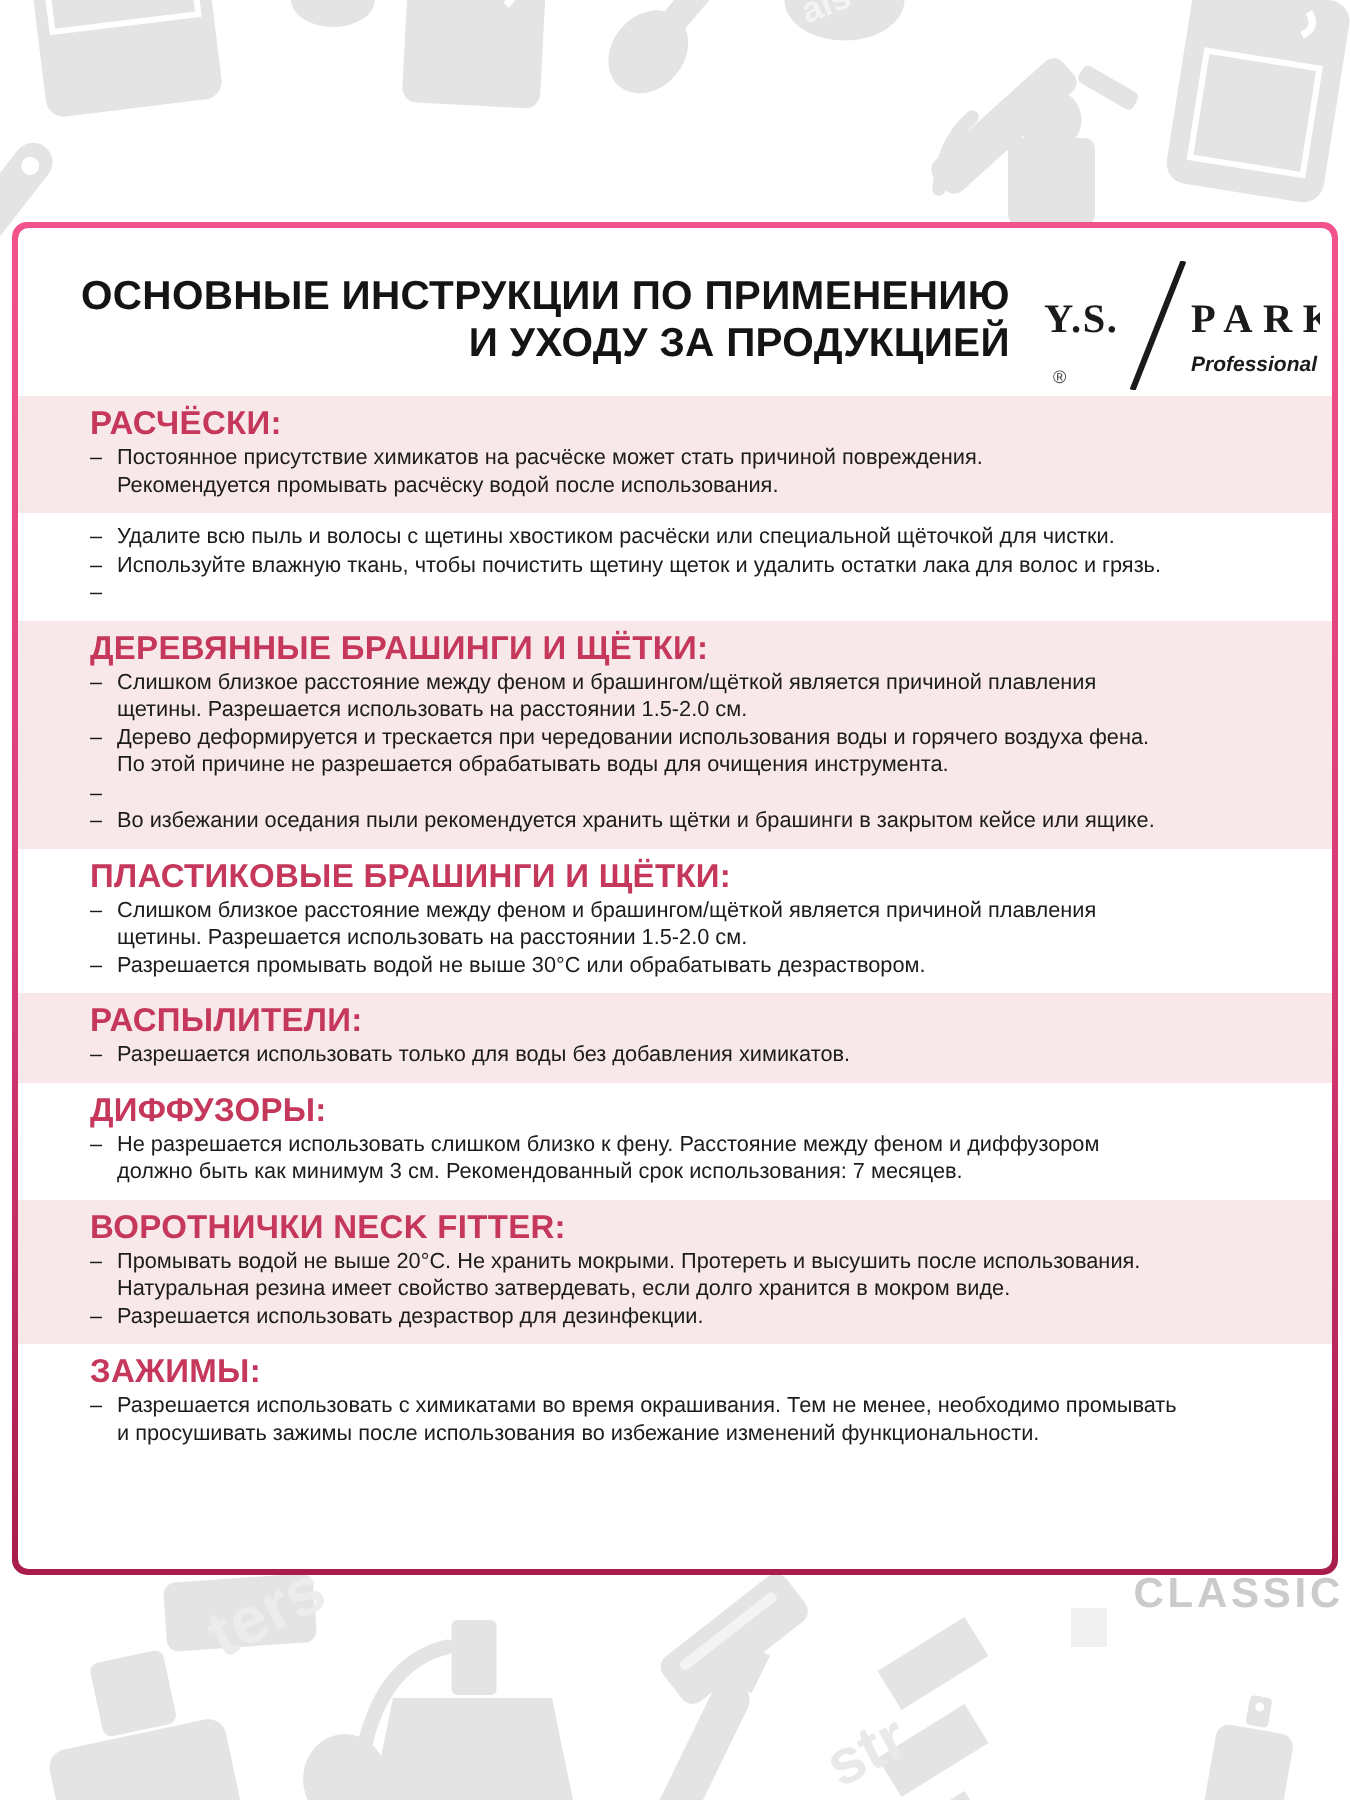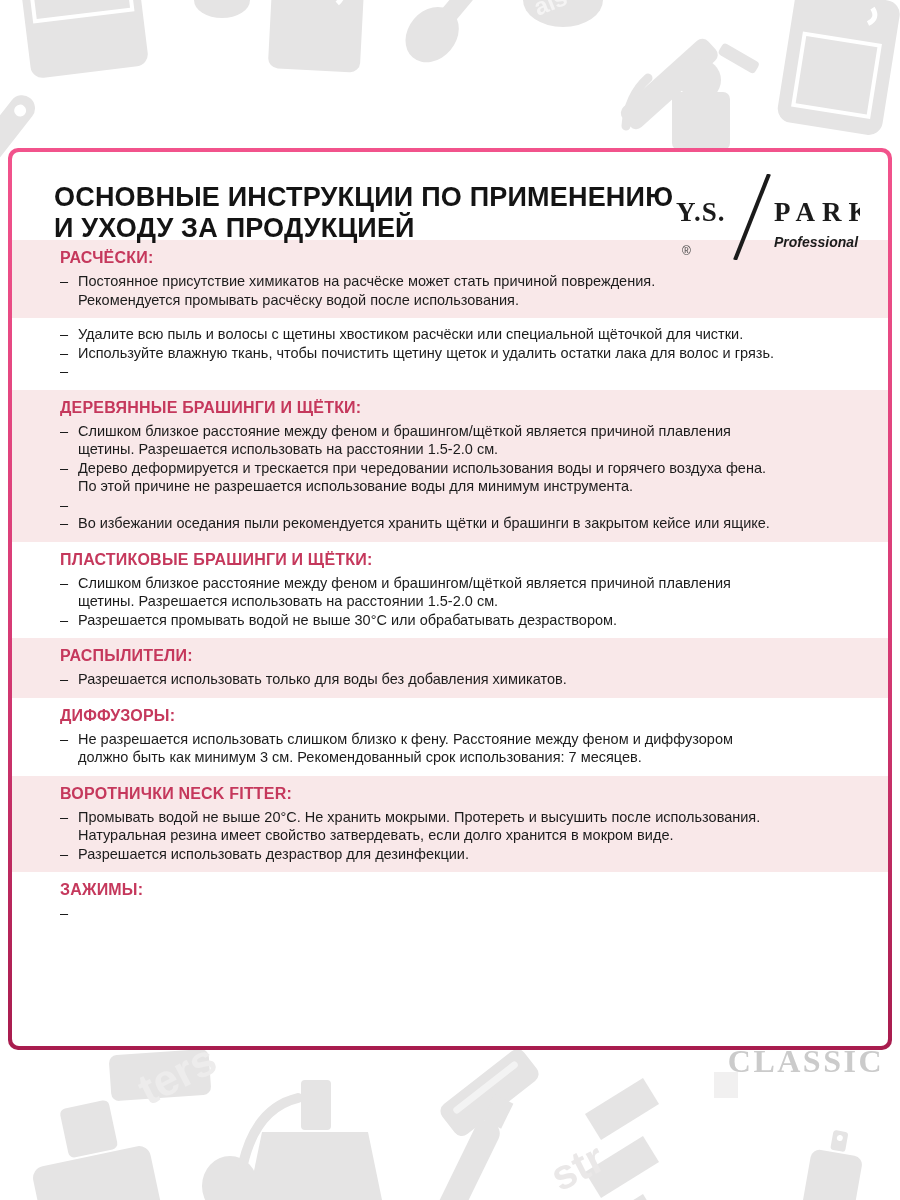--- a/index.html
+++ b/index.html
@@ -14,43 +14,42 @@
     position:absolute; left:8px; top:148px; width:884px; height:902px;
     box-sizing:border-box; z-index:1; padding:4px; border-radius:10px;
     background:linear-gradient(180deg,#f2538c 0%,#d63a74 55%,#a81c4e 100%);
   }
   .card-inner {
     width:100%; height:100%; box-sizing:border-box; overflow:hidden;
     background:#ffffff; border-radius:7px;
   }
   .card-header {
     display:flex; justify-content:space-between; align-items:flex-start;
-    box-sizing:border-box; height:88px; padding:30px 28px 0 42px;
+    box-sizing:border-box; height:112px; padding:30px 8px 0 42px;text-align:right;
   }
   .doc-title {
     font-size:27px; font-weight:bold; line-height:31px; letter-spacing:0.2px;
     color:#141414; white-space:pre-line; margin:0;
   }
   .logo { flex:none; margin-top:-8px; }
 
   .section { padding:7px 14px 9px 48px; }
   .section.pink { background:#f9e8e9; }
   .section h2 {
-    margin:0 0 3px; font-size:16px; line-height:22px; font-weight:bold;
+    margin:0 0 3px; font-size:22px; line-height:22px; font-weight:bold;
     color:#c5385c; letter-spacing:0.2px;
   }
   .bullet { display:flex; font-size:14.5px; line-height:18.5px; color:#1c1c1c; }
   .bullet .dash { flex:none; width:18px; }
   .bullet .txt  { white-space:pre-line; }
 
   .wm-brand {
-    position:absolute; right:16px; top:1044px; z-index:0; text-align:right;
-    color:#cbcbcb; font-weight:bold; font-size:32px; letter-spacing:2.5px;
+    position:absolute; right:4px; top:1044px; z-index:0; text-align:right;
+    color:#cbcbcb; font-weight:bold; font-size:28px; letter-spacing:2.5px;
     line-height:35px;
-    font-family:Liberation Serif, serif;
   }
 </style>
 </head>
 <body>
 
 <svg class="bg-svg" width="900" height="1200" viewBox="0 0 900 1200">
   <g fill="#e5e4e4">
     <g transform="translate(18,-35) rotate(-7)">
       <rect width="118" height="115" rx="12"></rect>
       <rect x="10" y="26" width="98" height="32" fill="none" stroke="#ffffff" stroke-width="4"></rect>
@@ -163,21 +162,21 @@
     <div class="section pink">
       <h2>ДЕРЕВЯННЫЕ БРАШИНГИ И ЩЁТКИ:</h2>
       <div class="bullet">
           <span class="dash">–</span>
           <span class="txt">Слишком близкое расстояние между феном и брашингом/щёткой является причиной плавления
 щетины. Разрешается использовать на расстоянии 1.5-2.0 см.</span>
         </div>
       <div class="bullet">
           <span class="dash">–</span>
           <span class="txt">Дерево деформируется и трескается при чередовании использования воды и горячего воздуха фена.
-По этой причине не разрешается использование воды для минимум инструмента.</span>
+По этой причине не разрешается обрабатывать воды для очищения инструмента.</span>
         </div>
       <div class="bullet">
           <span class="dash">–</span>
         </div>
       <div class="bullet">
           <span class="dash">–</span>
           <span class="txt">Во избежании оседания пыли рекомендуется хранить щётки и брашинги в закрытом кейсе или ящике.</span>
         </div>
     </div>
 
@@ -221,20 +220,22 @@
       <div class="bullet">
           <span class="dash">–</span>
           <span class="txt">Разрешается использовать дезраствор для дезинфекции.</span>
         </div>
     </div>
 
     <div class="section">
       <h2>ЗАЖИМЫ:</h2>
       <div class="bullet">
           <span class="dash">–</span>
+          <span class="txt">Разрешается использовать с химикатами во время окрашивания. Тем не менее, необходимо промывать
+и просушивать зажимы после использования во избежание изменений функциональности.</span>
         </div>
     </div>
 
   </div>
 </div>
 
 <div class="wm-brand">
   <div>CLASSIC</div>
 </div>
 

